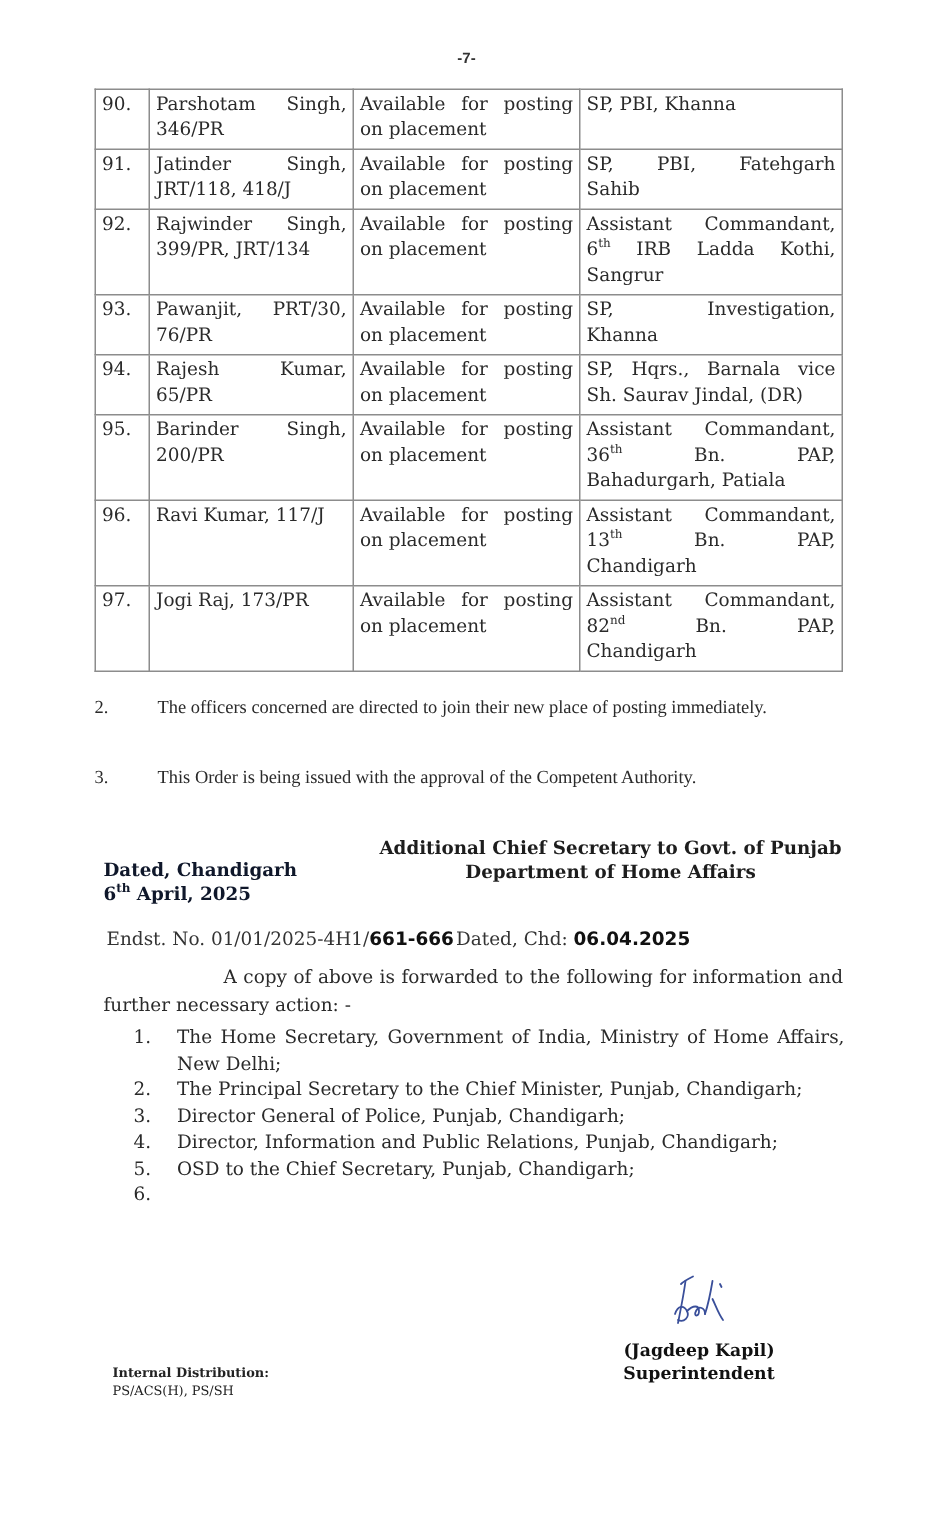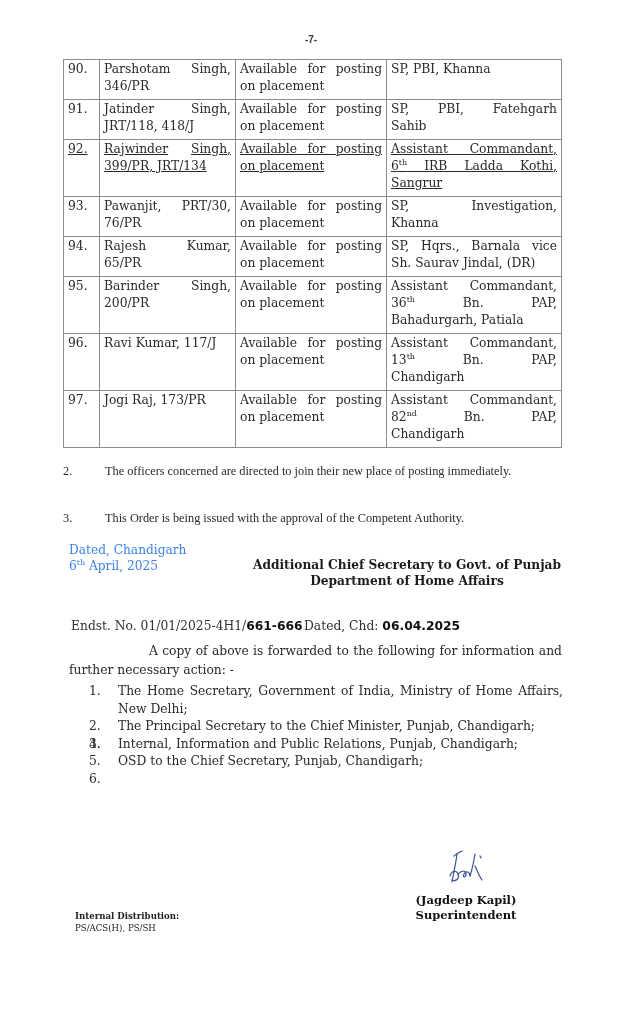--- a/index.html
+++ b/index.html
@@ -30,22 +30,22 @@
   .para {
     position: absolute; left: 63px; width: 504px;
     font-size: 12.3px; line-height: 23.5px; text-align: justify; font-family: Liberation Serif, serif;
   }
   .para .num { display: inline-block; width: 42px; }
   .sig-block {
     position: absolute; top: 558px; left: 248px; width: 318px; text-align: center;
     font-weight: bold; font-size: 12.2px; line-height: 15.5px; color: #1d1d1d;
   }
   .dated-block {
-    position: absolute; top: 543px; left: 69px;
-    font-weight: normal; font-size: 12.2px; line-height: 15.5px; color: #3b82f6;
+    position: absolute; top: 573px; left: 69px;
+    font-weight: bold; font-size: 12.2px; line-height: 15.5px; color: #0f172a;
   }
   .endst {
     position: absolute; top: 619px; left: 71px; width: 500px;
     font-size: 12.3px; color: #333;
   }
   .endst .b { font-family: "DejaVu Sans", sans-serif; font-weight: bold; color: #111; }
   .endst .dt { position: absolute; left: 233px; top: 0; white-space: nowrap; }
   .fwd {
     position: absolute; top: 642px; left: 69px; width: 493px;
     font-size: 12.3px; line-height: 19px; text-align: justify; text-indent: 80px;
@@ -109,21 +109,21 @@
         </td>
         <td>
           <div class="jst-full">Available for posting</div>
           <div>on placement</div>
         </td>
         <td>
           <div class="jst-full">SP, PBI, Fatehgarh</div>
           <div>Sahib</div>
         </td>
       </tr>
-      <tr style="height: 57px; text-decoration: underline;">
+      <tr style="height: 57px;">
         <td>92.</td>
         <td>
           <div style="display: flex; justify-content: space-between;">
             <span>Rajwinder</span>
             <span>Singh,</span>
           </div>
           <div>399/PR, JRT/134</div>
         </td>
         <td>
           <div class="jst-full">Available for posting</div>
@@ -243,22 +243,22 @@
 <div class="endst">
   <span>Endst. No. 01/01/2025-4H1/</span><span class="b">661-666</span>
   <span class="dt"><span>Dated, Chd: </span><span class="b">06.04.2025</span></span>
 </div>
 
 <div class="fwd">A copy of above is forwarded to the following for information and further necessary action: -</div>
 
 <ol class="copy-list" id="copy-list">
     <li><span class="n">1.</span><span>The Home Secretary, Government of India, Ministry of Home Affairs, New Delhi;</span></li>
     <li><span class="n">2.</span><span>The Principal Secretary to the Chief Minister, Punjab, Chandigarh;</span></li>
-    <li><span class="n">3.</span></li>
-    <li><span class="n">4.</span><span>Internal, Information and Public Relations, Punjab, Chandigarh;</span></li>
+    <li><span class="n">3.</span><span>Director General of Police, Punjab, Chandigarh;</span></li>
+    <li><span class="n">4.</span><span>Director, Information and Public Relations, Punjab, Chandigarh;</span></li>
     <li><span class="n">5.</span><span>OSD to the Chief Secretary, Punjab, Chandigarh;</span></li>
     <li><span class="n">6.</span></li>
   </ol>
 
 <div class="signature">
   <svg width="50" height="42" viewBox="0 0 50 42">
     <g fill="none" stroke="#3a4f9a" stroke-width="1.2" stroke-linecap="round">
       <path d="M12 8 C 14 6, 18 4, 20 3"></path>
       <path d="M15 6 C 14 14, 12 24, 10 34"></path>
       <path d="M8 28 C 10 22, 14 22, 16 26 C 18 30, 14 34, 10 32"></path>

